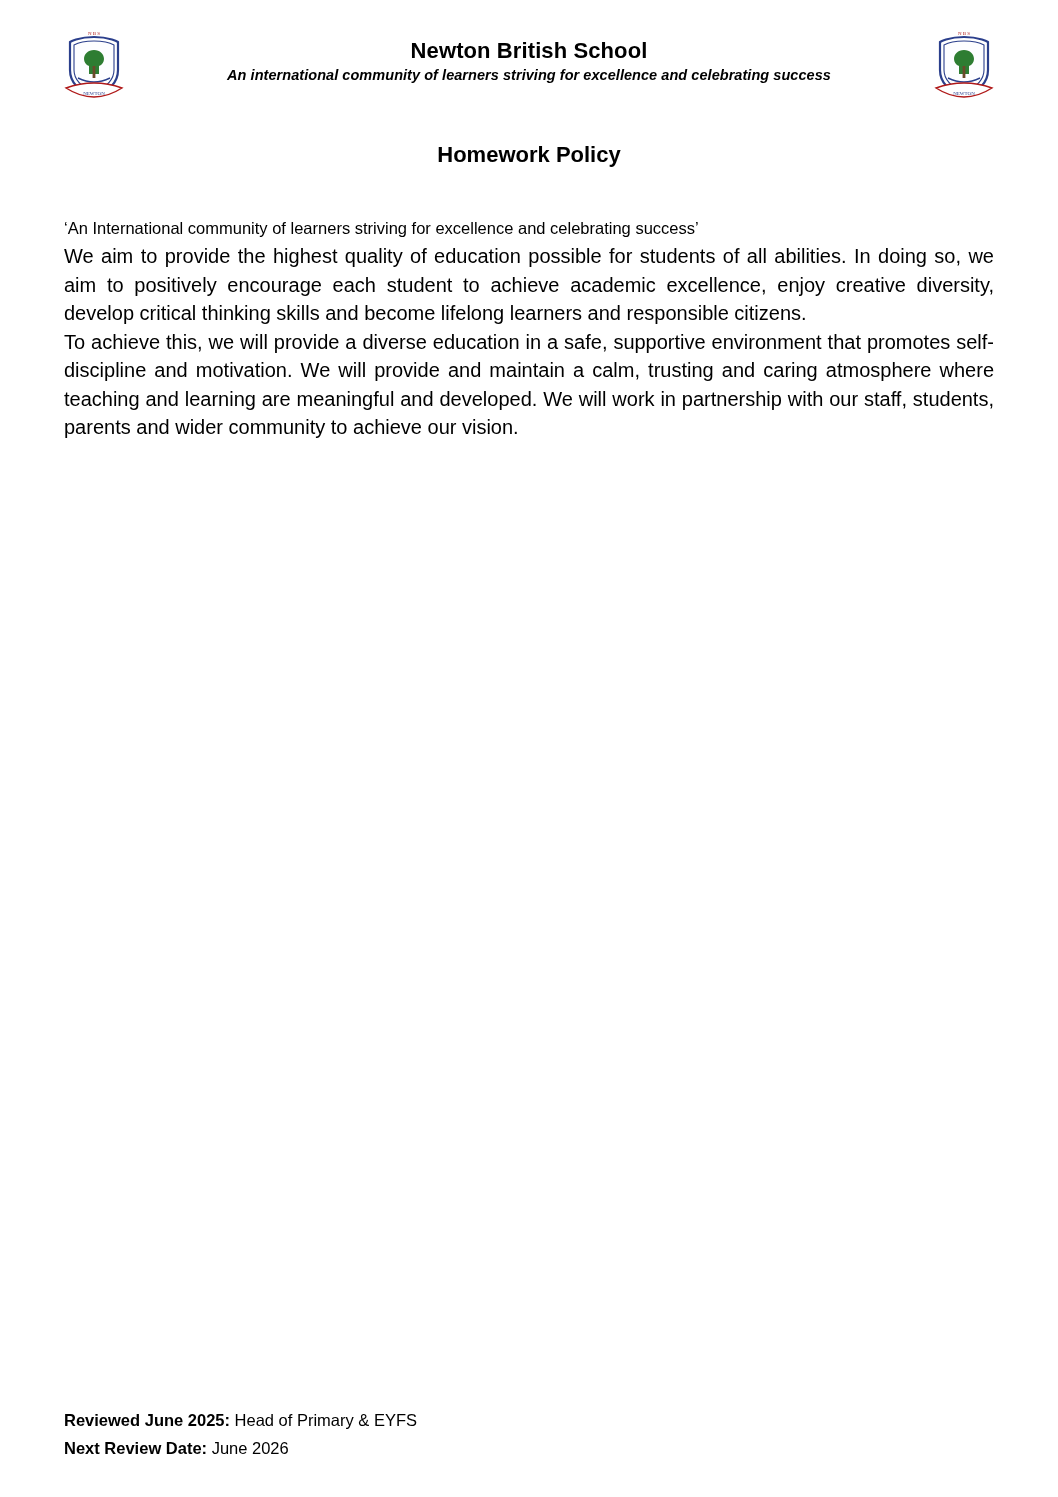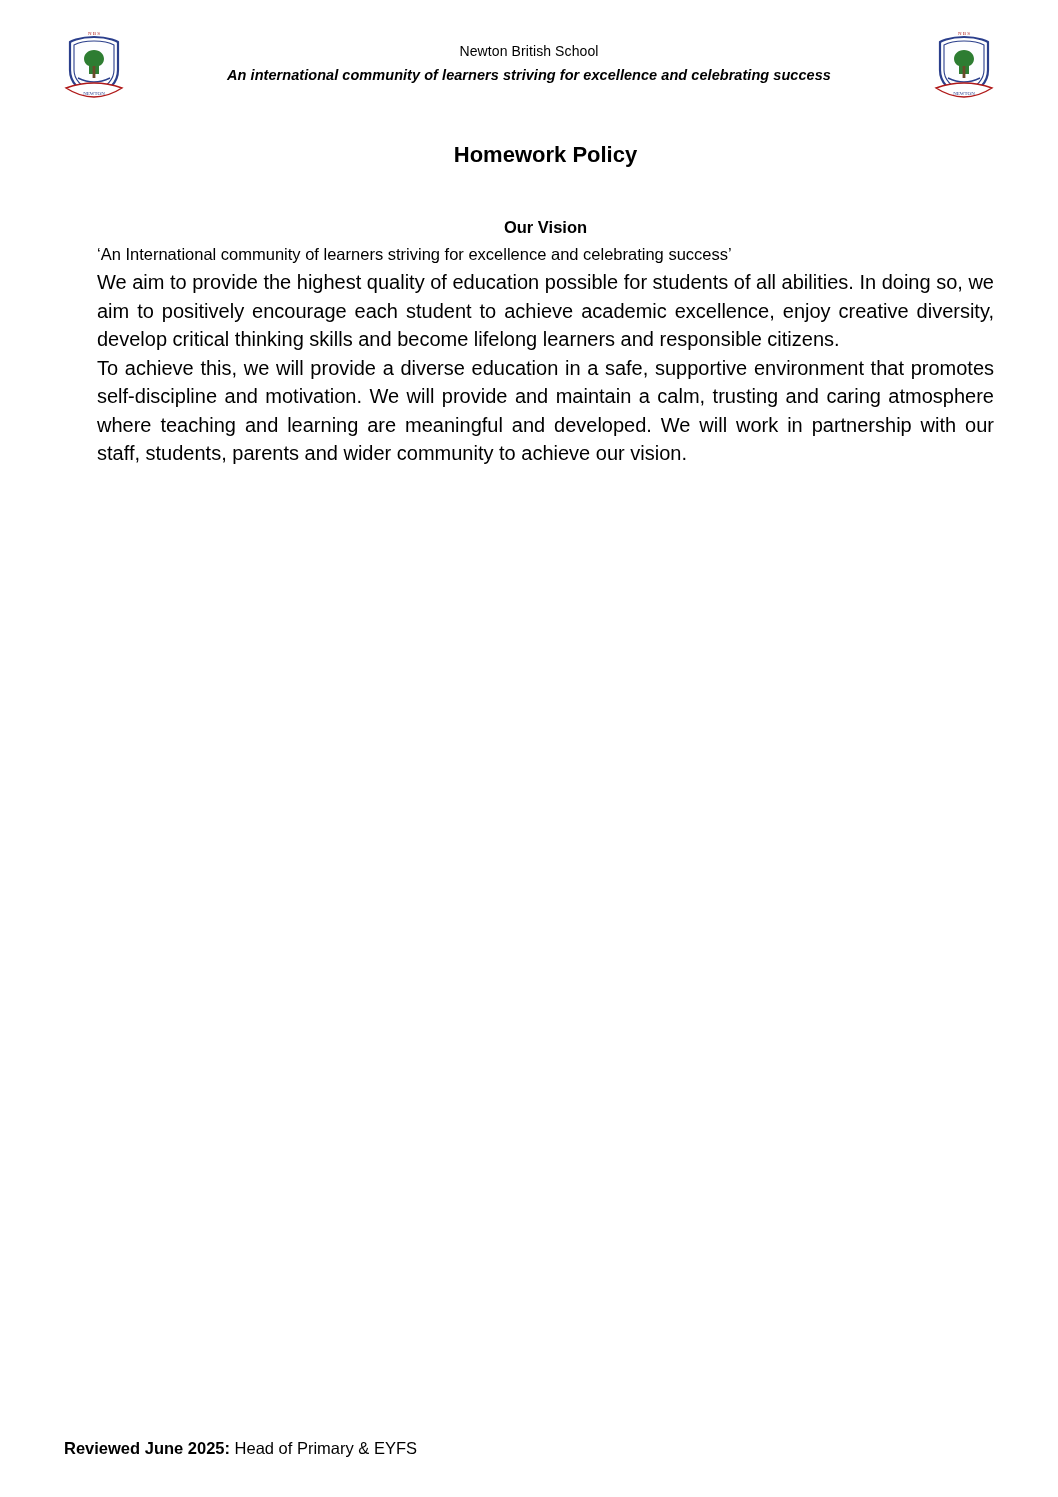--- a/index.html
+++ b/index.html
@@ -39,41 +39,40 @@
   .crest.right { right: 58px; }
 
   .header-text {
     position: absolute;
     left: 0;
     right: 0;
     top: 12px;
     text-align: center;
   }
   .school-name {
-    font-size: 14px;
+    font-size: 22px;
     line-height: 26px;
-    font-weight: 400;
+    font-weight: 700;
     letter-spacing: 0.1px;
   }
   .school-tagline {
     font-size: 14.5px;
     line-height: 22px;
     font-style: italic;
     font-weight: 600;
     letter-spacing: 0.05px;
     text-align: center;
   }
 
   
   .content {
     position: absolute;
     left: 64px;
     right: 64px;
     top: 140px;
-    margin-left: 33px;
   }
   .doc-title {
     text-align: center;
     font-size: 22px;
     font-weight: bold;
     line-height: 30px;
     margin: 0 0 44px 0;
   }
   .section-heading {
     text-align: center;
@@ -147,26 +146,28 @@
           <path d="M8 62 Q36 52 64 62 Q36 80 8 62 Z" fill="#ffffff" stroke="#b01a1a" stroke-width="1.4"></path>
           <text x="36" y="69" font-size="5" text-anchor="middle" fill="#2b3f8c" font-family="Liberation Serif, serif">NEWTON</text>
         </g>
       </svg>
     </div>
   </div>
 
   <div class="content">
     <h1 class="doc-title">Homework Policy</h1>
 
-    <div class="section-heading">Our Vision</div>
     <div class="vision-line">‘An International community of learners striving for excellence and celebrating success’</div>
 
     <p class="para">We aim to provide the highest quality of education possible for students of all abilities. In doing so, we aim to positively encourage each student to achieve academic excellence, enjoy creative diversity, develop critical thinking skills and become lifelong learners and responsible citizens.</p>
     <p class="para">To achieve this, we will provide a diverse education in a safe, supportive environment that promotes self-discipline and motivation. We will provide and maintain a calm, trusting and caring atmosphere where teaching and learning are meaningful and developed. We will work in partnership with our staff, students, parents and wider community to achieve our vision.</p>
   </div>
 
   <div class="footer">
     <div class="footer-line">
       <span class="footer-label">Reviewed June 2025:</span><span> Head of Primary &amp; EYFS</span>
     </div>
+    <div class="footer-line">
+      <span class="footer-label">Next Review Date:</span><span> June 2026</span>
+    </div>
   </div>
 
 </div>
 
 </body></html>

